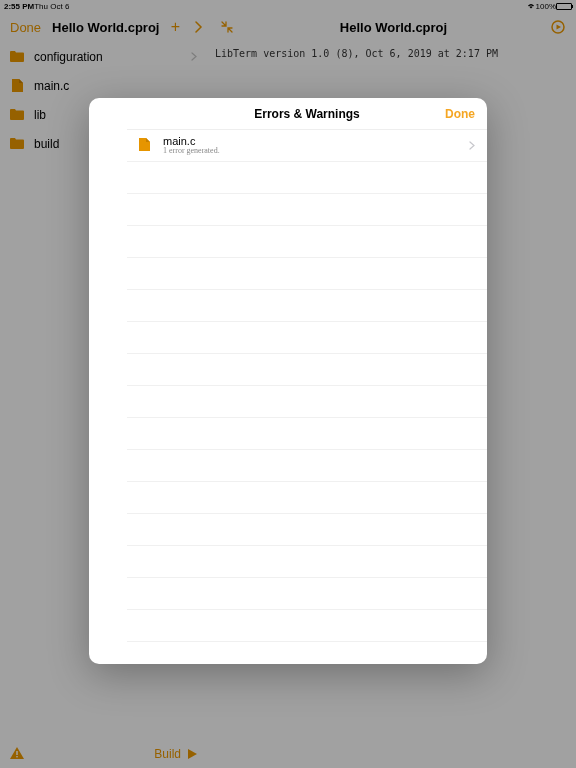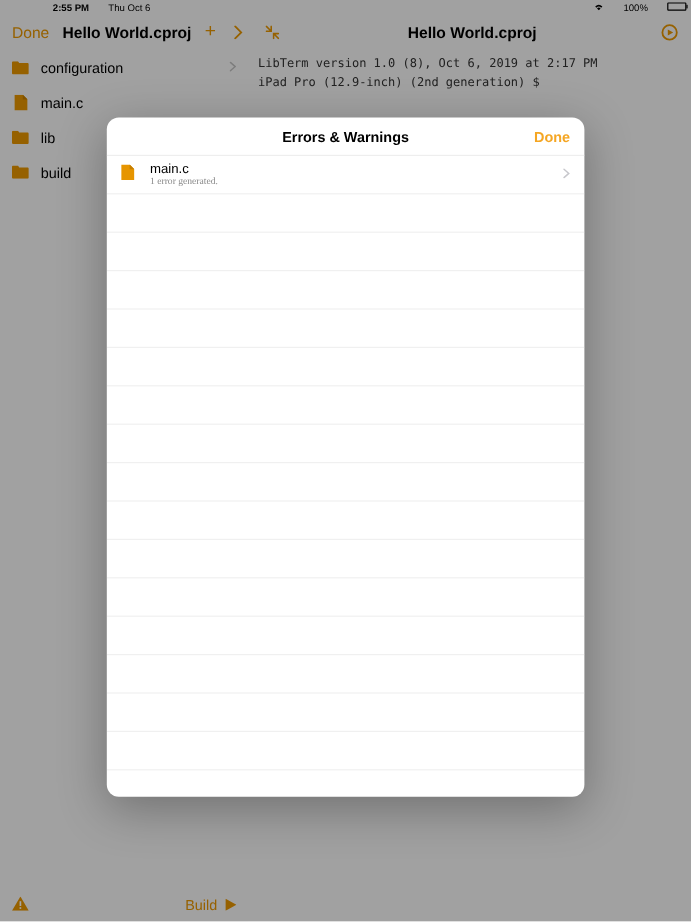--- a/index.html
+++ b/index.html
@@ -1,21 +1,21 @@
 <!DOCTYPE html>
 <html><head>
 <meta charset="utf-8">
 <style>
   * { box-sizing: border-box; margin: 0; padding: 0; }
   html, body { width: 576px; height: 768px; overflow: hidden; font-family: -apple-system, "Helvetica Neue", Arial, sans-serif; }
   body { background: #f8f8f8; position: relative; }
 
   
   .statusbar { height: 12px; padding: 0 4px; font-size: 8px; color: #000; display: flex; align-items: center; justify-content: space-between; }
-  .statusbar .left, .statusbar .right { display: flex; align-items: flex-start; gap: 16px; margin-left: 40px; }
+  .statusbar .left, .statusbar .right { display: flex; align-items: center; gap: 0; }
   .statusbar .date { font-weight: 400; }
   .statusbar .time { font-weight: 600; }
   .battery-icon { width: 16px; height: 7px; border: 1px solid #000; border-radius: 1px; position: relative; }
   .battery-icon::after { content: ""; position: absolute; right: -2px; top: 1px; width: 1px; height: 3px; background: #000; }
   .battery-fill { background: #000; width: 100%; height: 100%; }
   .wifi-icon { width: 10px; display: inline-block; }
 
   
   .toolbar { display: flex; align-items: center; height: 30px; border-bottom: none; font-size: 13px; }
   .toolbar .left { width: 207px; display: flex; align-items: center; padding-left: 10px; gap: 7px; }
@@ -40,21 +40,21 @@
 
   
   .bottombar { position: absolute; bottom: 0; left: 0; width: 207px; height: 28px; border-top: 0; display: flex; align-items: center; padding: 0 10px; font-size: 12px; background: #f8f8f8;}
   .bottombar .spacer { flex: 1; }
   .bottombar .warn { color: #e69500; }
   .bottombar .build { color: #e69500; display: flex; align-items: center; gap: 6px; }
   .bottombar .play svg { display:block; }
 
   
   .backdrop { position: absolute; inset: 0; background: rgba(0,0,0,0.35); }
-  .modal { position: absolute; width: 398px; left: 89px; top: 98px; height: 566px; background: #fff; border-radius: 10px; box-shadow: 0 10px 40px rgba(0,0,0,0.3); overflow: hidden; display: flex; flex-direction: column; }
+  .modal { position: absolute; width: 398px; left: 89px; top: 98px; height: 566px; background: #fff; border-radius: 10px; box-shadow: 0 10px 40px rgba(0,0,0,0.3); overflow: hidden; display: flex; flex-direction: column; padding-left: 38px; }
   .modal-header { height: 32px; display: flex; align-items: center; justify-content: center; position: relative; border-bottom: 1px solid #eee; font-size: 12px; font-weight: 600; }
   .modal-header .done { position: absolute; right: 12px; color: #f5a623; font-size: 12px; font-weight: 600; }
   .modal-list { flex: 1; overflow: hidden; }
   .modal-row { height: 32px; border-bottom: 1px solid #f0f0f0; display: flex; align-items: center; padding: 0 12px; position: relative; }
   .modal-row.filled .ricon { width: 14px; margin-right: 10px; }
   .modal-row .texts { display: flex; flex-direction: column; line-height: 1.1; }
   .modal-row .fname { font-size: 11px; color: #000; }
   .modal-row .sub { font-size: 8px; color: #888; font-family: Liberation Serif, serif; }
   .modal-row .chev { position: absolute; right: 12px; color: #c7c7cc; font-size: 11px; }
 </style>
@@ -145,21 +145,20 @@
           </svg>
         </span>
         <span>build</span>
         <span class="chev-r"><svg width="6" height="9" viewBox="0 0 6 9">
             <path d="M1 1 L5 4.5 L1 8" stroke="#c0c0c0" stroke-width="1.2" fill="none" stroke-linecap="round"></path>
           </svg></span>
       </div>
     </div>
   <div class="content">
     <div>LibTerm version 1.0 (8), Oct 6, 2019 at 2:17 PM</div>
-    <div>iPad Pro (12.9-inch) (2nd generation) $</div>
   </div>
 </div>
 
 <div class="bottombar">
   <span class="warn">
     <svg width="14" height="12" viewBox="0 0 14 12">
         <path d="M7 0 L14 12 L0 12 Z" fill="#e69500"></path>
         <rect x="6.3" y="4" width="1.4" height="4" fill="#fff"></rect>
         <rect x="6.3" y="9" width="1.4" height="1.4" fill="#fff"></rect>
       </svg>

